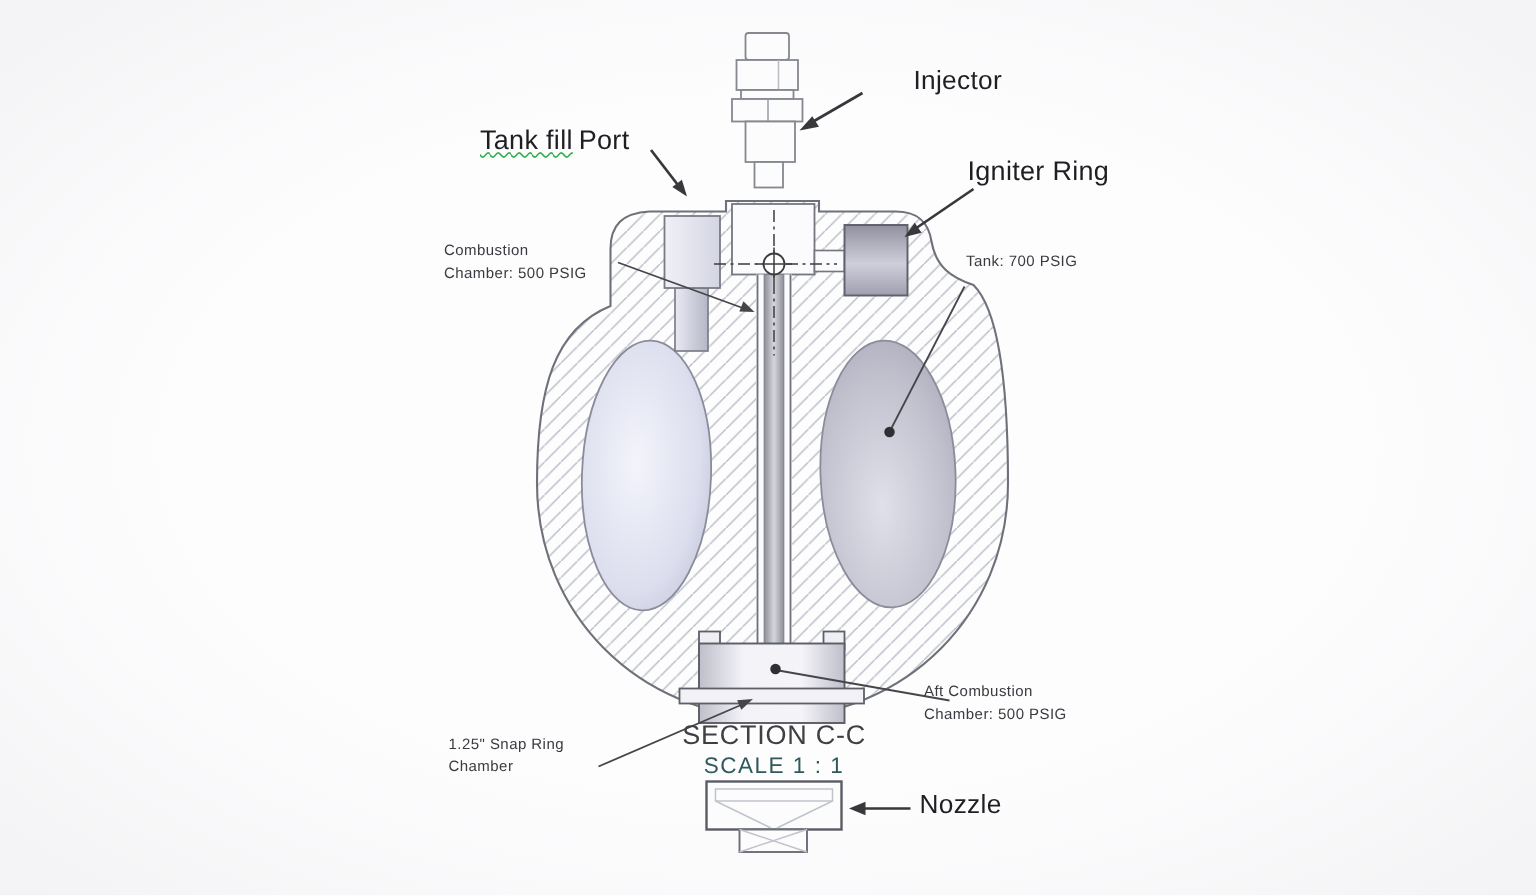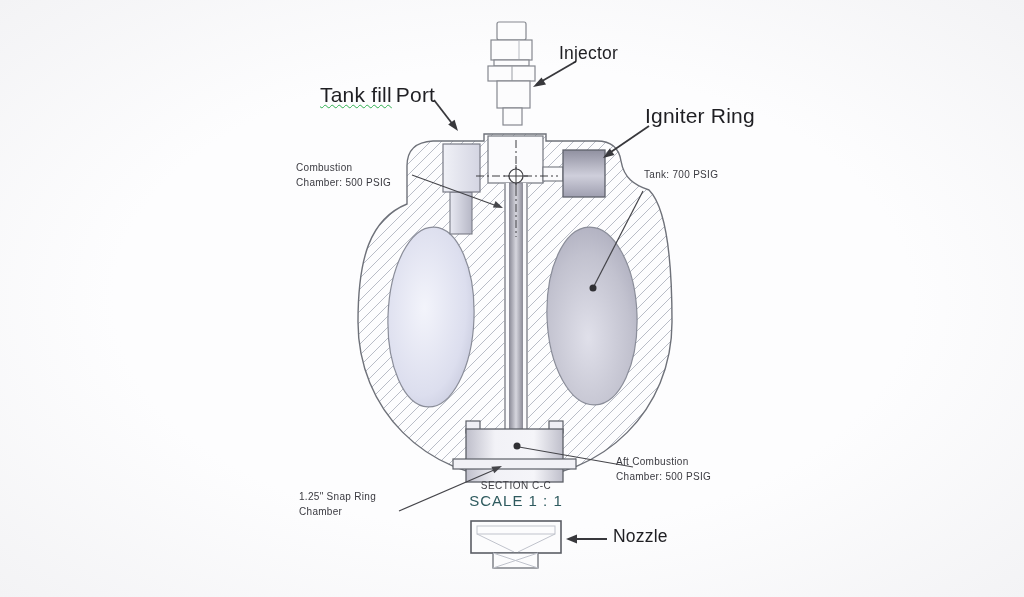--- a/index.html
+++ b/index.html
@@ -13,36 +13,36 @@
     position:relative;width:1024px;height:597px;
     background:radial-gradient(ellipse at 50% 50%, #fdfdfe 55%, #f3f3f5 100%);
   }
   svg{position:absolute;left:0;top:0;}
   .label{
     position:absolute;
     color:#1f1f23;
     white-space:nowrap;
     line-height:1.05;
   }
-  .big{font-size:21px;letter-spacing:0.2px;}
+  .big{font-size:18px;letter-spacing:0.2px;}
   .bigger{font-size:17.5px;letter-spacing:0.2px;}
   .callout{font-size:10px;color:#3a3a40;letter-spacing:0.3px;line-height:14.5px;}
   .wavy{
     text-decoration:underline;
     text-decoration-style:wavy;
     text-decoration-color:#2faf4f;
     text-decoration-thickness:1px;
     text-underline-offset:2px;
   }
   .port-word{margin-left:4px;}
   .section-block{
     position:absolute;left:420px;top:480px;width:192px;
     text-align:center;
   }
-  .section-title{font-size:10px;color:#3f3f44;letter-spacing:0.5px;}
+  .section-title{font-size:18px;color:#3f3f44;letter-spacing:0.5px;}
   .section-scale{font-size:15px;color:#2e5a5e;letter-spacing:1px;margin-top:1px;}
 </style>
 </head>
 <body>
 
 <div class="stage">
 
   <svg width="1024" height="597" viewBox="0 0 1024 597">
     <defs>
       <pattern id="hatch" patternUnits="userSpaceOnUse" width="11" height="11">
@@ -184,21 +184,21 @@
         <line x1="399" y1="511" x2="494" y2="470" stroke="#45454a" stroke-width="1.2"></line>
         <polygon points="502,466 494.2,473.2 491.4,466.8" fill="#45454a"></polygon>
       </g>
       <g>
         <line x1="607" y1="539" x2="572" y2="539" stroke="#38383c" stroke-width="1.8"></line>
         <polygon points="566,539 577,534.5 577,543.5" fill="#38383c"></polygon>
       </g>
     </g>
   </svg>
 
-  <div class="label bigger" style="left:559px;top:44px;">Injector</div>
+  <div class="label bigger" style="left:609px;top:44px;">Injector</div>
 
   <div class="label big" style="left:320px;top:84px;">
     <span class="wavy">Tank fill</span><span class="port-word">Port</span>
   </div>
 
   <div class="label big" style="left:645px;top:105px;">Igniter Ring</div>
 
   <div class="label callout" style="left:296px;top:161px;">
     <div>Combustion</div>
     <div>Chamber: 500 PSIG</div>

